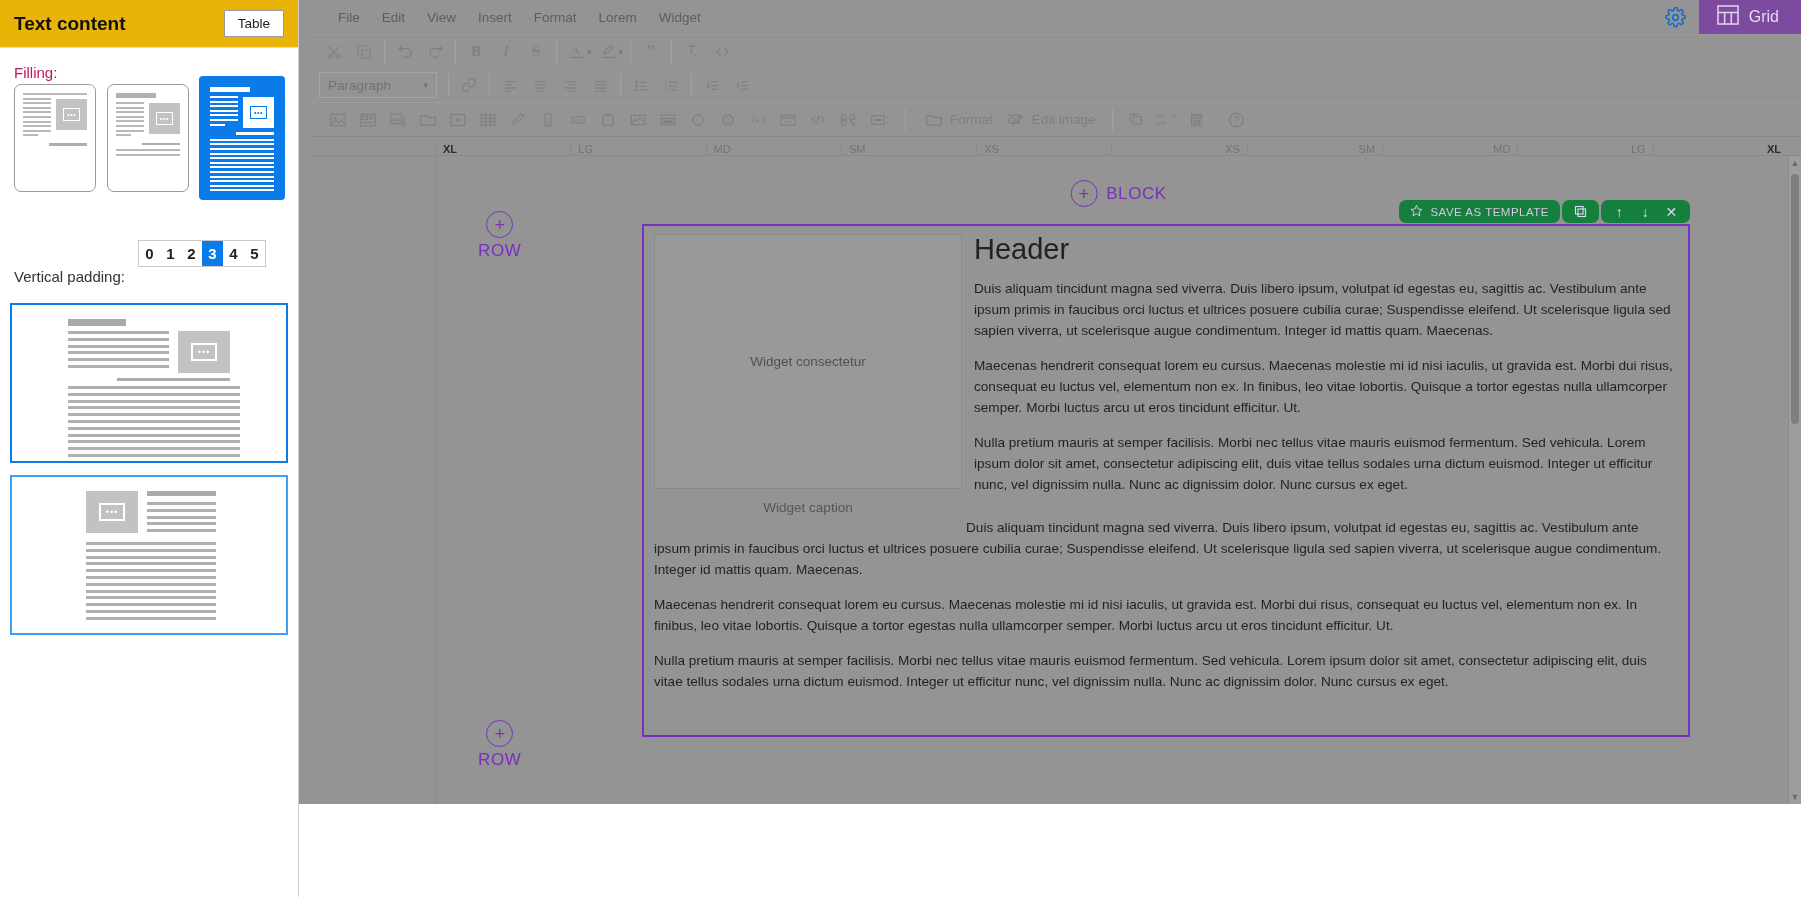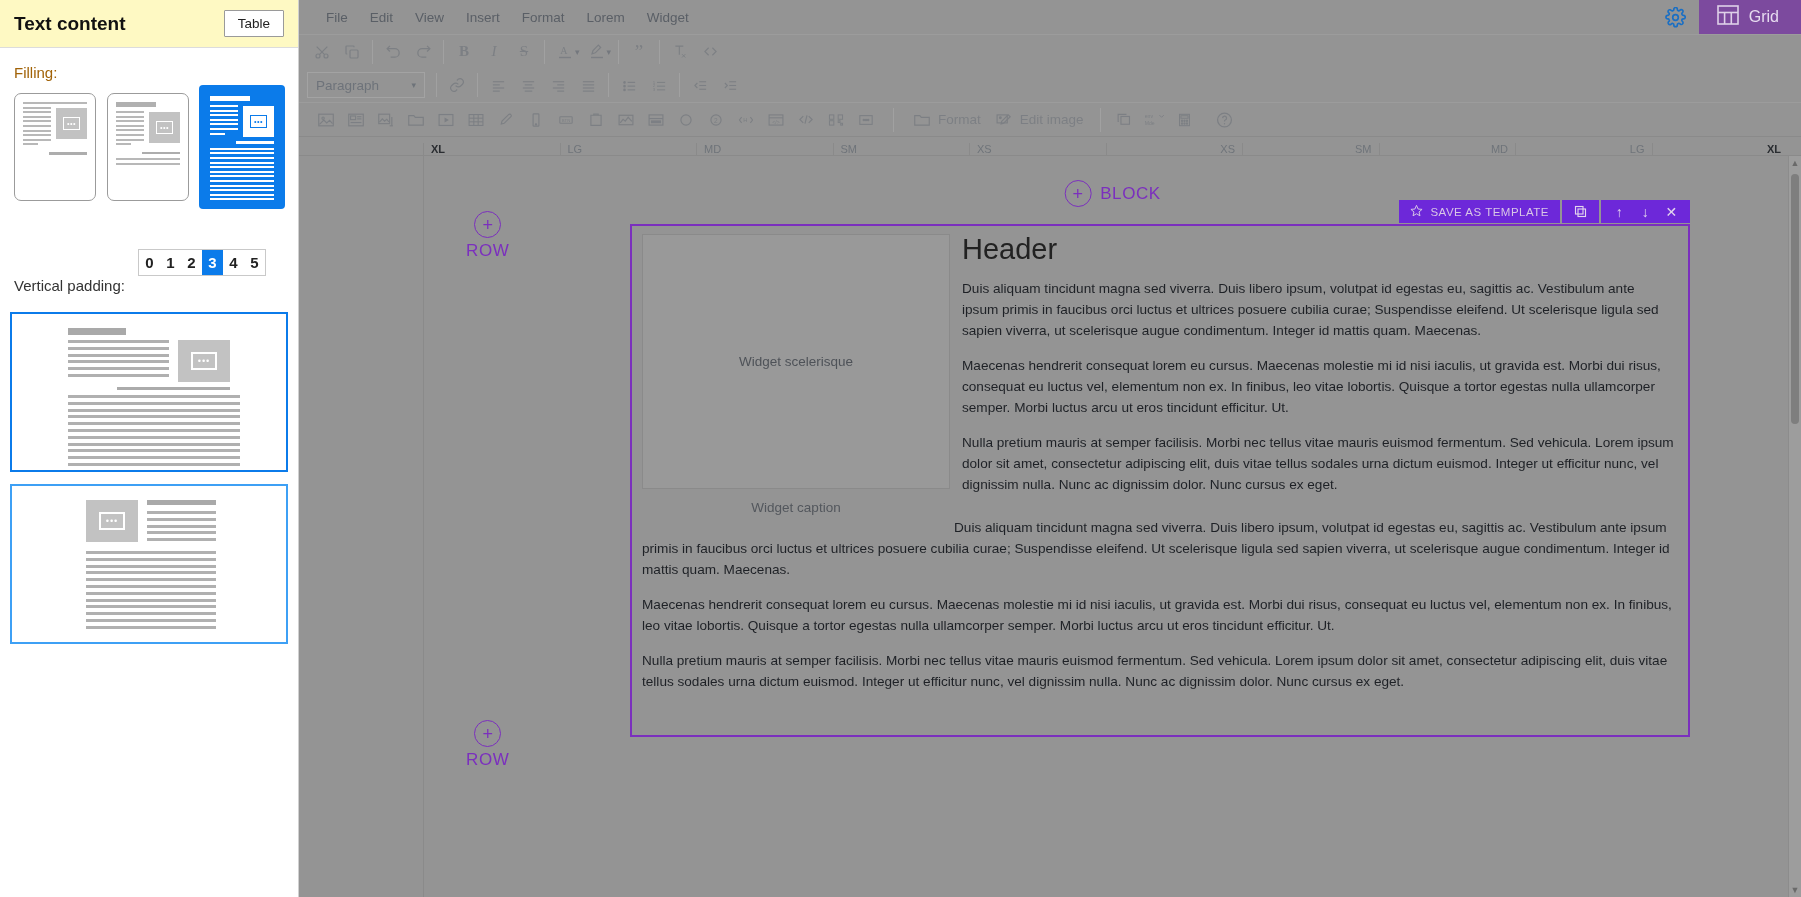--- a/index.html
+++ b/index.html
@@ -15,34 +15,34 @@
   
   .side-panel {
     width: 299px; height: 897px;
     background: #ffffff;
     border-right: 1px solid #d0d0d0;
     display: flex; flex-direction: column;
     flex: 0 0 299px;
     position: relative;
   }
   .panel-header {
-    height: 48px; background: #fef9c3;
+    height: 48px; background: #eab308;
     display: flex; align-items: center; justify-content: space-between;
     padding: 0 14px 0 14px;
     border-bottom: 1px solid #dcdcdc;
     flex: 0 0 48px;
   }
   .panel-title { font-size: 19px; font-weight: bold; color: #111; }
   .back-btn {
     background: #ffffff; border: 1px solid #9a9a9a;
     padding: 5px 13px; font-size: 13.5px; color: #222;
     border-radius: 1px; cursor: pointer;
   }
   .panel-body { padding: 16px 14px 0 14px; flex: 0 0 auto; }
-  .field-label { font-size: 15px; color: #a16207; margin-bottom: 12px; }
+  .field-label { font-size: 15px; color: #be185d; margin-bottom: 3px; }
 
   .filling-row { display: flex; gap: 11px; }
   .fill-card {
     width: 82px; height: 108px;
     border: 1px solid #9b9b9b; border-radius: 7px;
     background: #fff; padding: 8px 8px;
     position: relative; cursor: pointer; overflow: hidden;
   }
   .fill-card.selected {
     background: #0b7bea; border-color: #0b7bea;
@@ -109,22 +109,22 @@
   .doc-cap { height: 3px; background: #ababab; width: 70%; margin: 5px 0 0 auto; }
   .doc-inner { padding: 0 38px; }
   .doc-inner2 { padding: 0 52px 0 56px; }
   .cursor-arrow {
     position: absolute; right: 14px; bottom: 10px;
     width: 0; height: 0; color: #111; font-size: 17px; line-height: 1;
   }
 
   
   .editor {
-    flex: 1 1 auto; height: 897px; position: relative;
-    background: #949494; display: flex; flex-direction: column;
+    flex: 1 1 auto; height: 804px; position: relative;
+    background: #949494; display: flex; flex-direction: column; padding-left: 12px;
   }
   .menubar {
     height: 34px; background: #949494; display: flex; align-items: center;
     padding-left: 16px; gap: 0px; flex: 0 0 34px; position: relative;
   }
   .menu-item {
     font-size: 13.5px; color: #5a5f66; padding: 4px 11px; cursor: pointer;
   }
   .topright { position: absolute; right: 0; top: 0; height: 34px; display: flex; align-items: stretch; }
   .gear-btn {
@@ -206,22 +206,22 @@
 
   .row-box {
     position: absolute; left: 206px; right: 111px; top: 68px; height: 513px;
     border: 2px solid #7b2fbe; background: #949494;
   }
   .row-toolbar {
     position: absolute; right: -2px; top: -26px; height: 23px;
     display: flex; align-items: stretch; gap: 2px;
   }
   .rt-seg {
-    background: #6d28d9; color: #d8c6e6; display: flex; align-items: center;
-    gap: 7px; padding: 0 11px; font-size: 11.5px; letter-spacing: .5px; cursor: pointer;
+    background: #15803d; color: #d8c6e6; display: flex; align-items: center;
+    gap: 7px; padding: 0 11px; font-size: 11.5px; letter-spacing: .5px; cursor: pointer; border-radius: 7px;
   }
   .rt-seg.icons { gap: 0; padding: 0 6px; }
   .rt-icon {
     width: 25px; display: flex; align-items: center; justify-content: center;
     color: #e3d5ee; font-size: 14px; cursor: pointer;
   }
   .rt-divider { width: 1px; background: #8c4fb0; margin: 4px 0; }
 
   .content-inner { position: absolute; inset: 0; padding: 8px 14px 0 10px; }
   .two-col { display: flex; gap: 12px; }
@@ -861,21 +861,21 @@
               <div class="rt-divider"></div>
               <div class="rt-icon">↓</div>
               <div class="rt-divider"></div>
               <div class="rt-icon">✕</div>
             </div>
           </div>
 
           <div class="content-inner">
             <div class="two-col">
               <div class="widget-col">
-                <div class="widget-ph">Widget scelerisque</div>
+                <div class="widget-ph">Widget consectetur</div>
                 <div class="widget-cap">Widget caption</div>
               </div>
               <div class="text-col">
                 <h1 class="doc-h1">Header</h1>
                 <p class="doc-p">Duis aliquam tincidunt magna sed viverra. Duis libero ipsum, volutpat id egestas eu, sagittis ac. Vestibulum ante ipsum primis in faucibus orci luctus et ultrices posuere cubilia curae; Suspendisse eleifend. Ut scelerisque ligula sed sapien viverra, ut scelerisque augue condimentum. Integer id mattis quam. Maecenas.</p>
                 <p class="doc-p">Maecenas hendrerit consequat lorem eu cursus. Maecenas molestie mi id nisi iaculis, ut gravida est. Morbi dui risus, consequat eu luctus vel, elementum non ex. In finibus, leo vitae lobortis. Quisque a tortor egestas nulla ullamcorper semper. Morbi luctus arcu ut eros tincidunt efficitur. Ut.</p>
                 <p class="doc-p">Nulla pretium mauris at semper facilisis. Morbi nec tellus vitae mauris euismod fermentum. Sed vehicula. Lorem ipsum dolor sit amet, consectetur adipiscing elit, duis vitae tellus sodales urna dictum euismod. Integer ut efficitur nunc, vel dignissim nulla. Nunc ac dignissim dolor. Nunc cursus ex eget.</p>
               </div>
             </div>
             <div class="flow">

